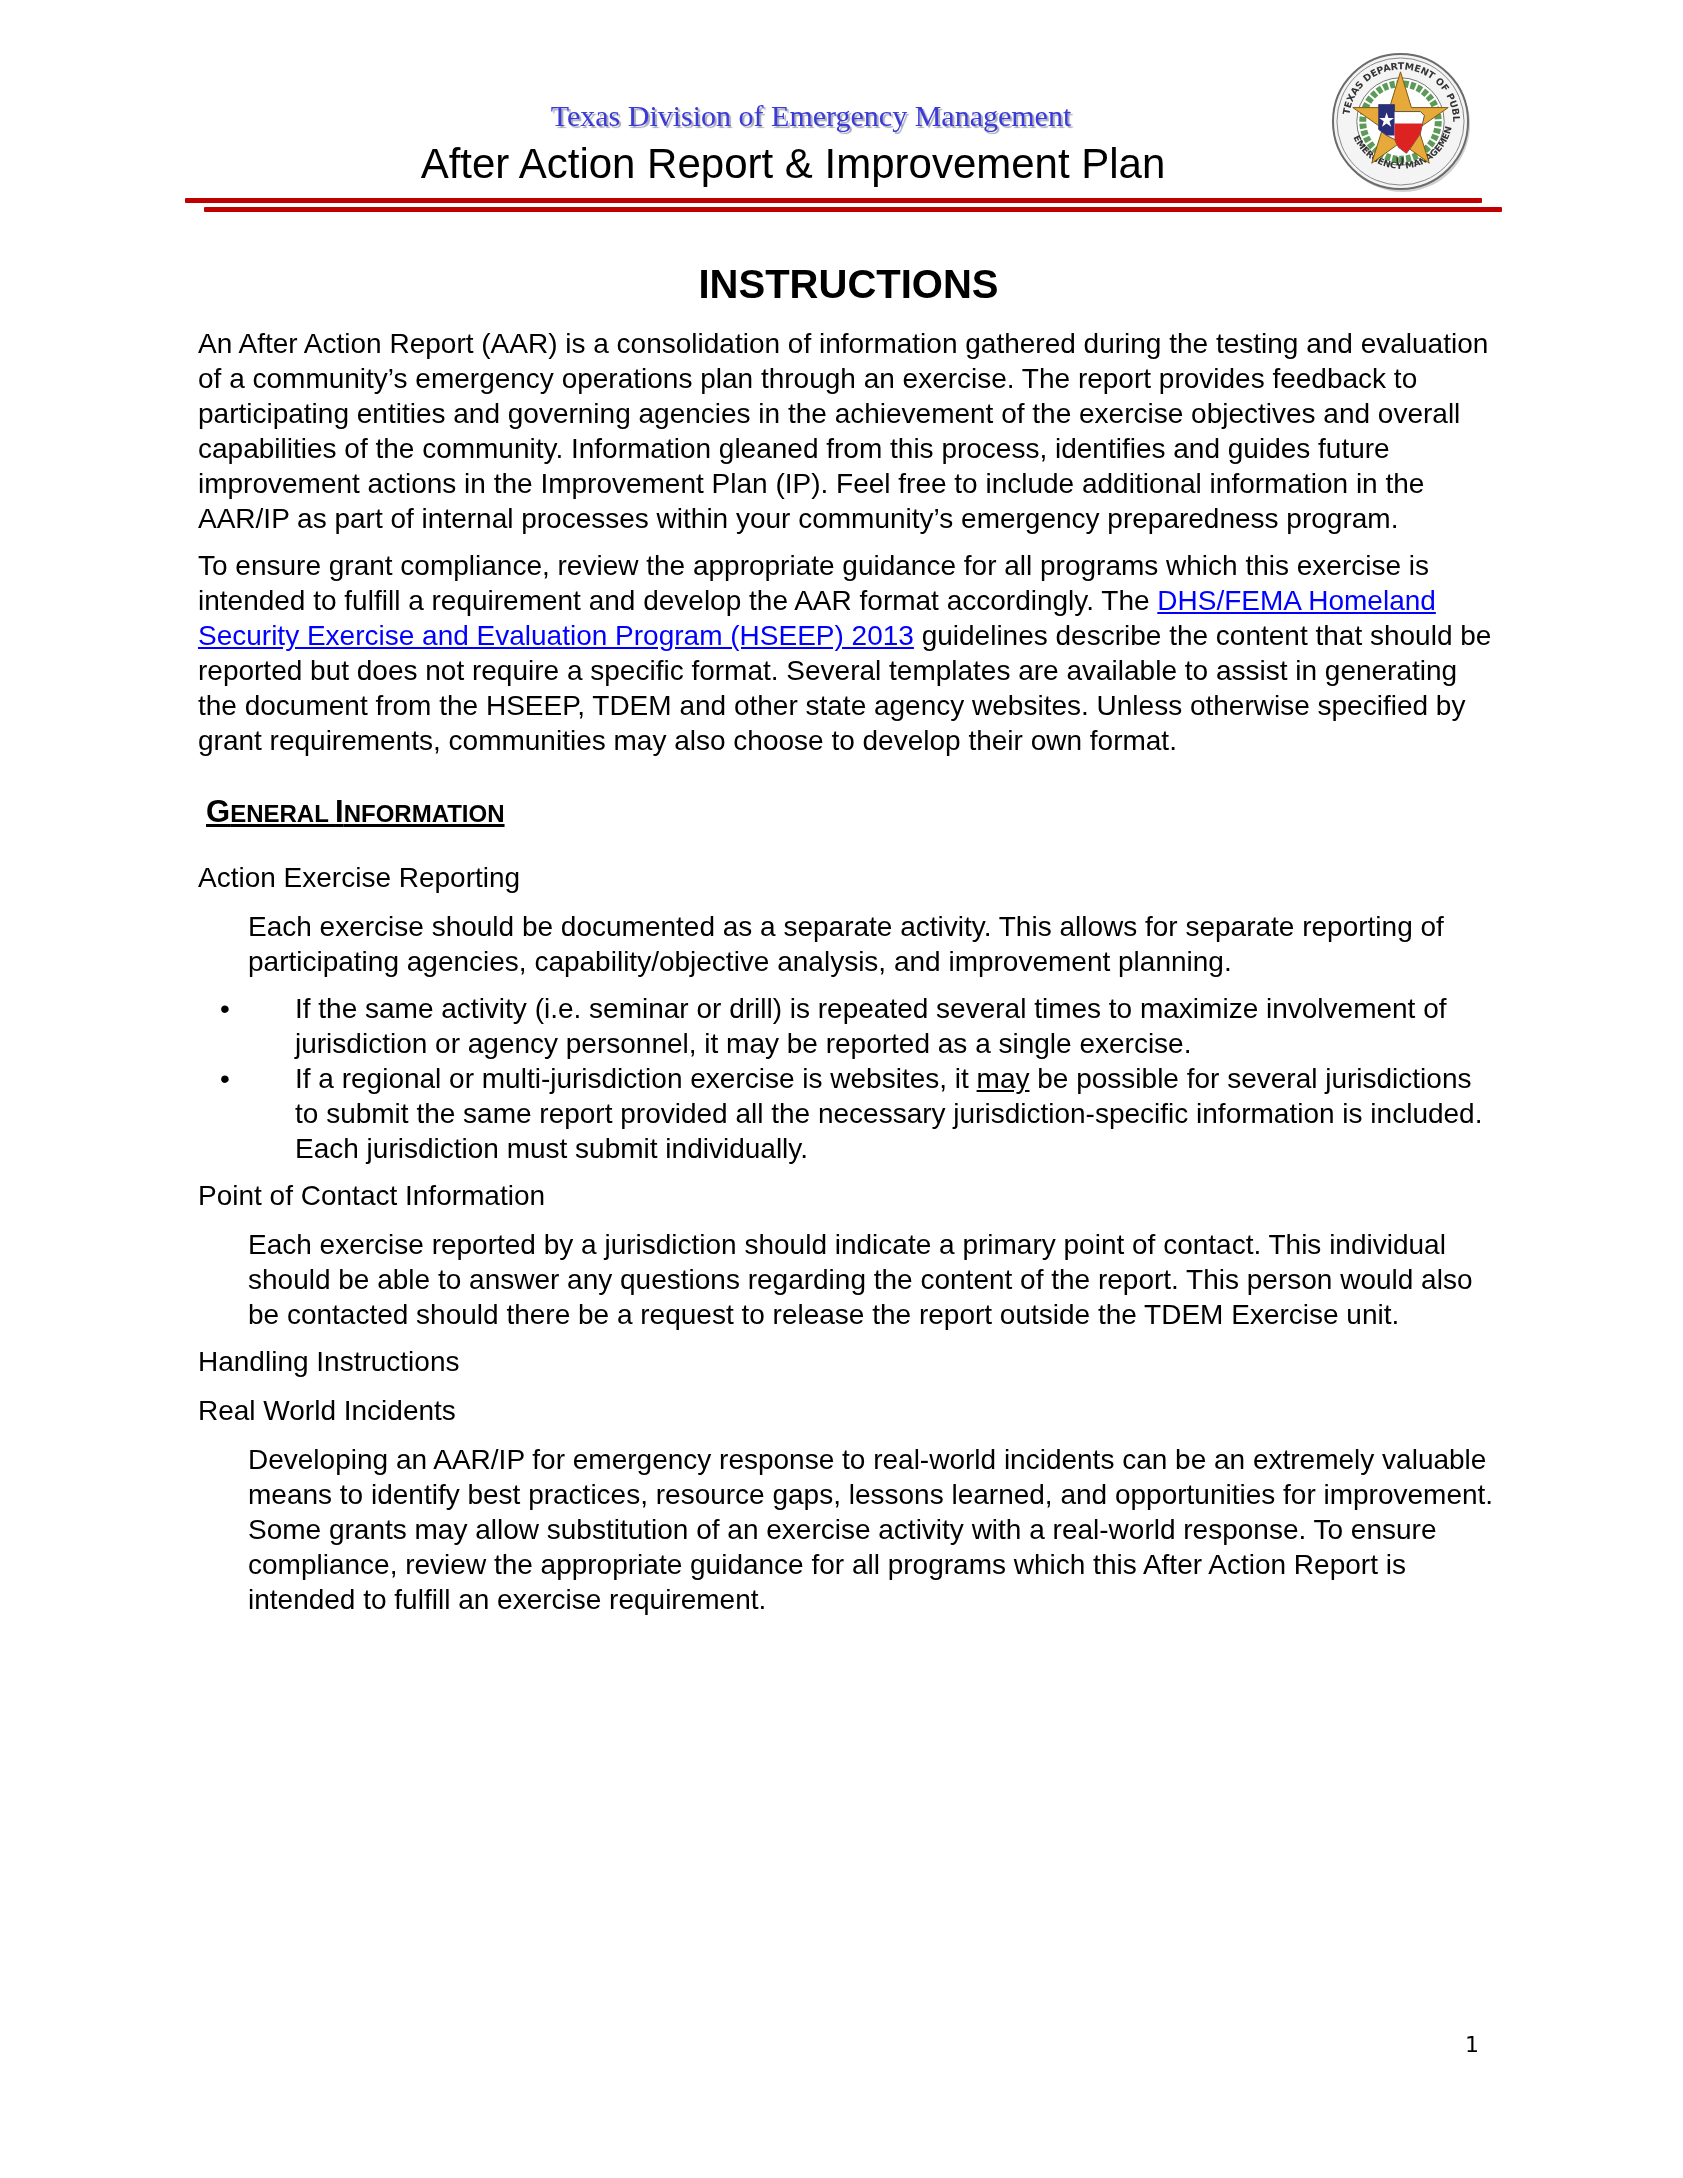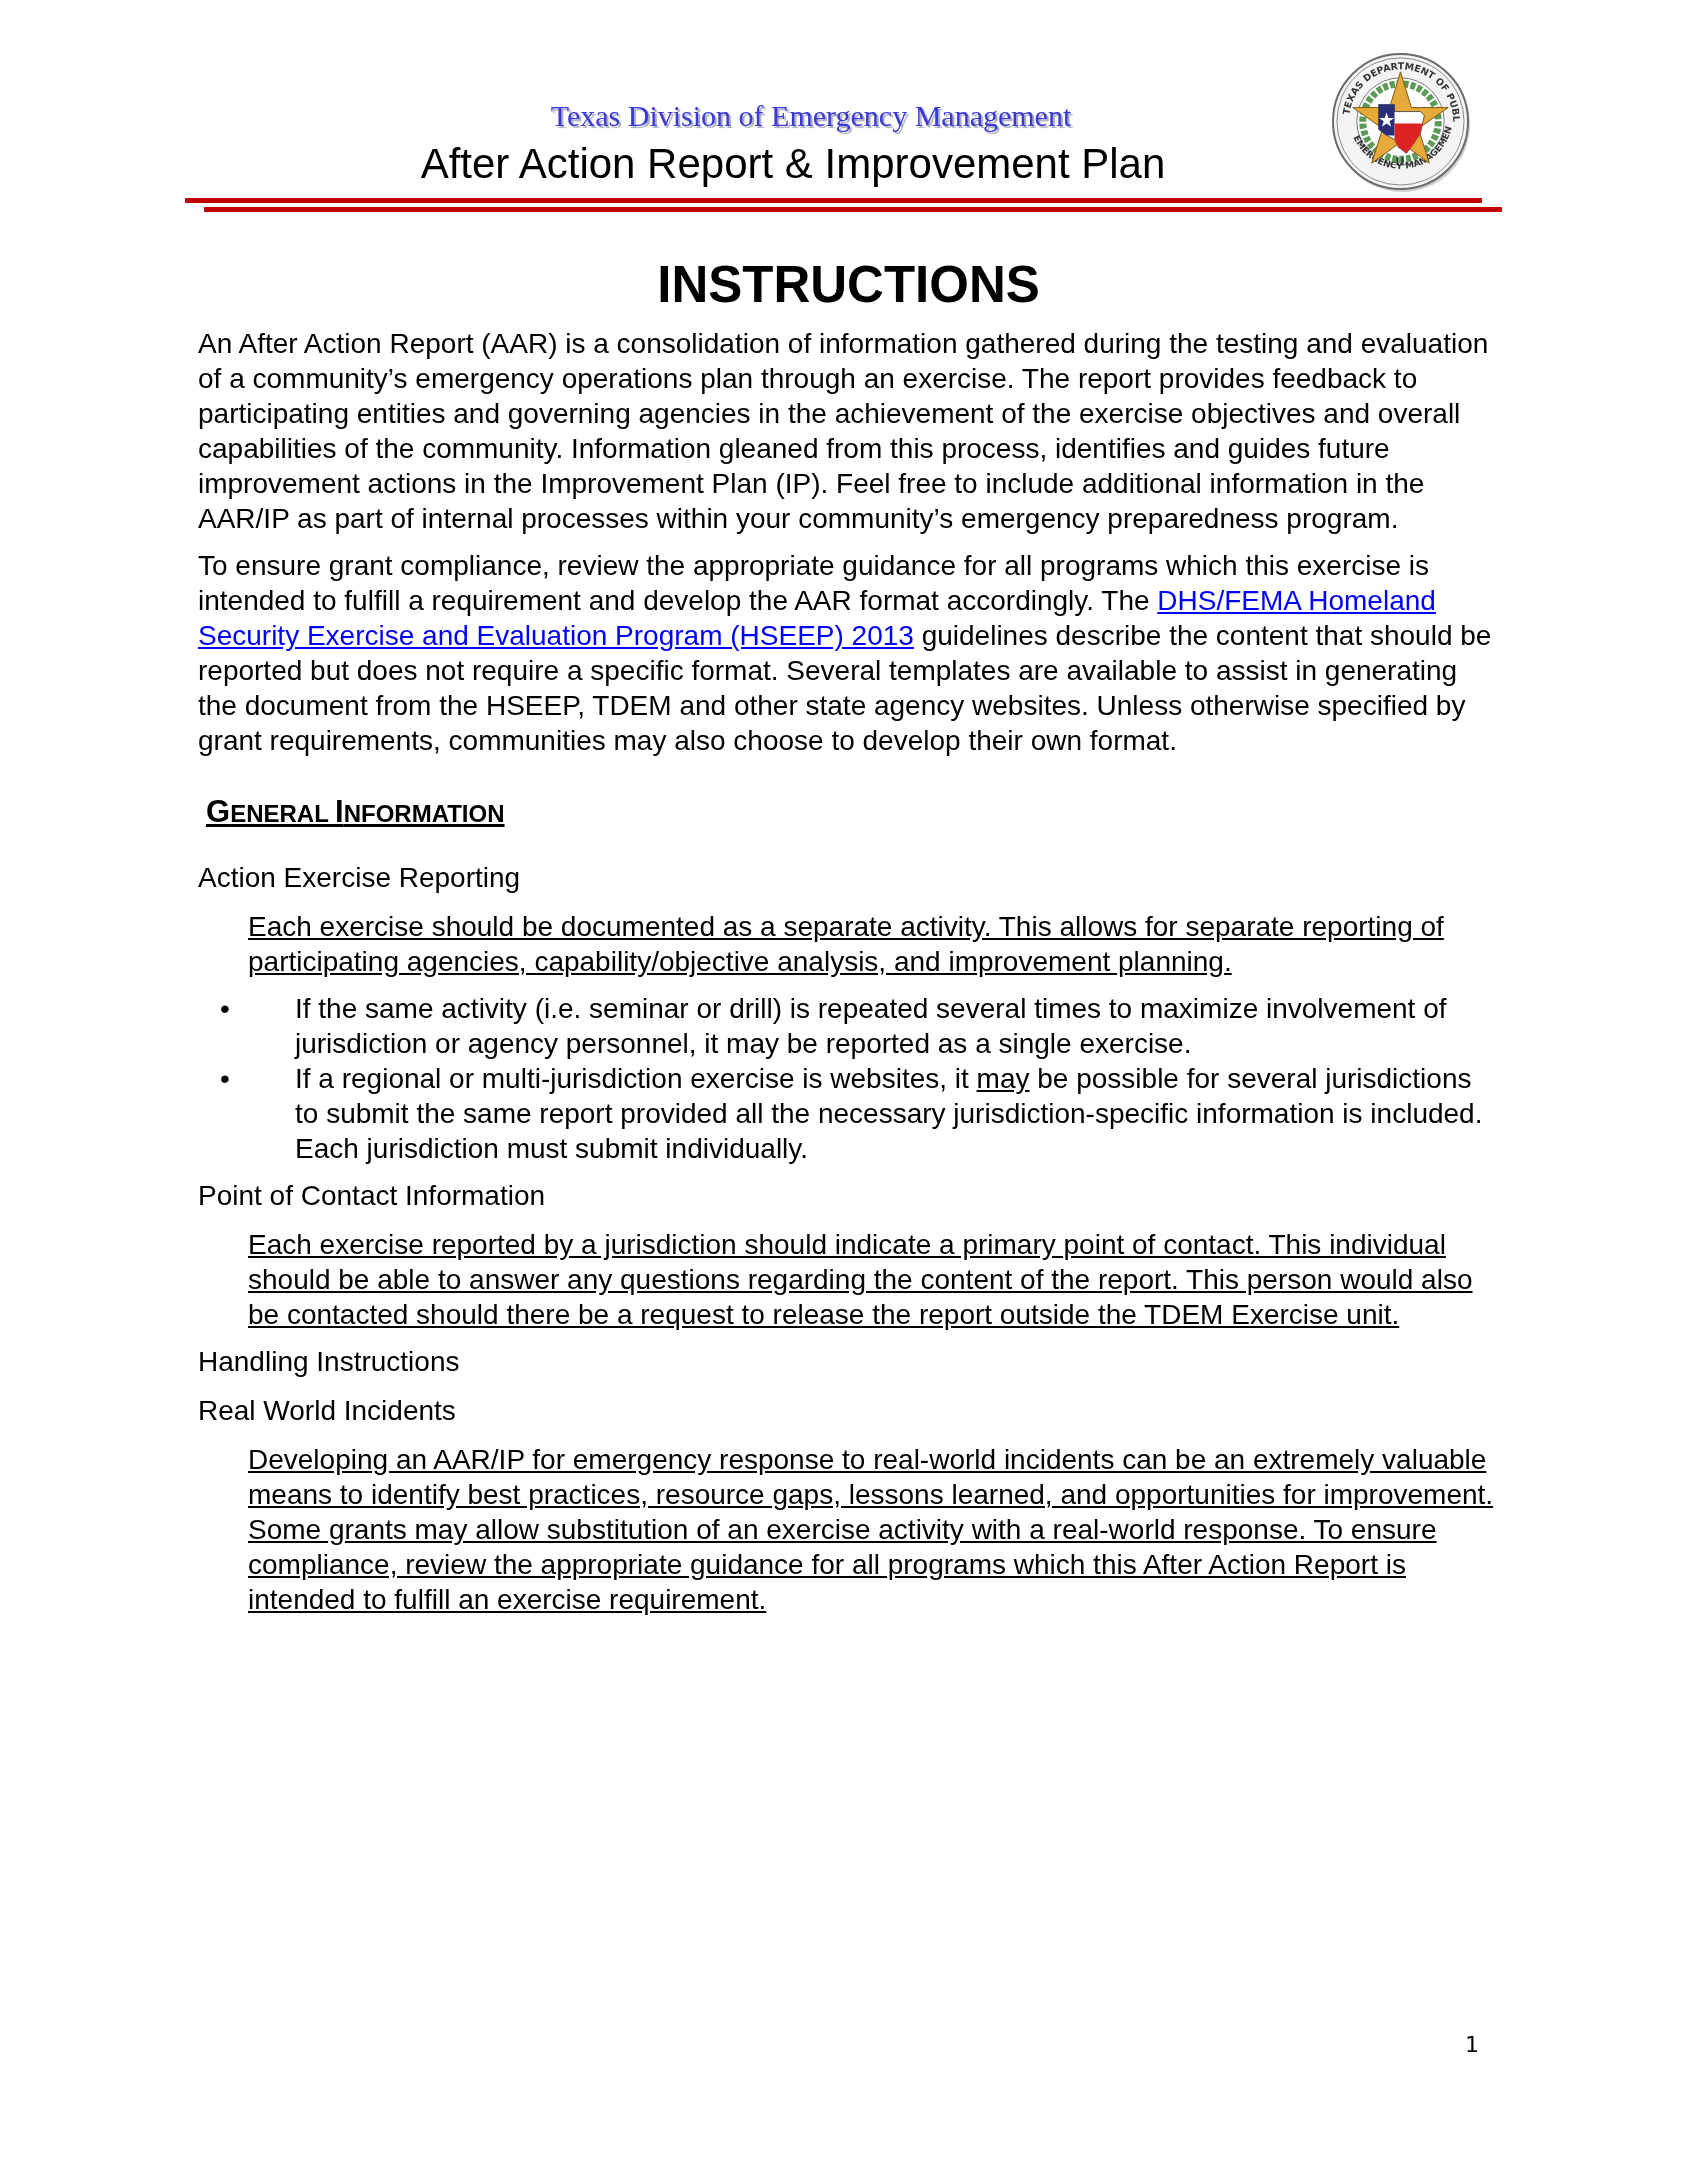--- a/index.html
+++ b/index.html
@@ -67,21 +67,21 @@
       position: absolute;
       left: 198px;
       top: 259px;
       width: 1297px;
       font-size: 28px;
       line-height: 35px;
     }
     .page-heading {
       text-align: center;
       font-weight: bold;
-      font-size: 51px;
+      font-size: 40px;
       line-height: 51px;
       margin: 0 0 16px 0;
       padding-left: 4px;
     }
     p {
       margin: 0 0 12px 0;
     }
     .section-heading {
       font-weight: bold;
       font-size: 31px;
@@ -91,21 +91,20 @@
     }
     .section-heading .sc {
       font-size: 24px;
     }
     .subhead {
       margin: 0 0 14px 0;
     }
     .indent {
       margin-left: 50px;
       margin-bottom: 12px;
-      text-decoration: underline;
     }
     ul.bullets {
       list-style: none;
       margin: 0 0 12px 0;
       padding: 0;
     }
     ul.bullets li {
       position: relative;
       padding-left: 97px;
       margin: 0;

